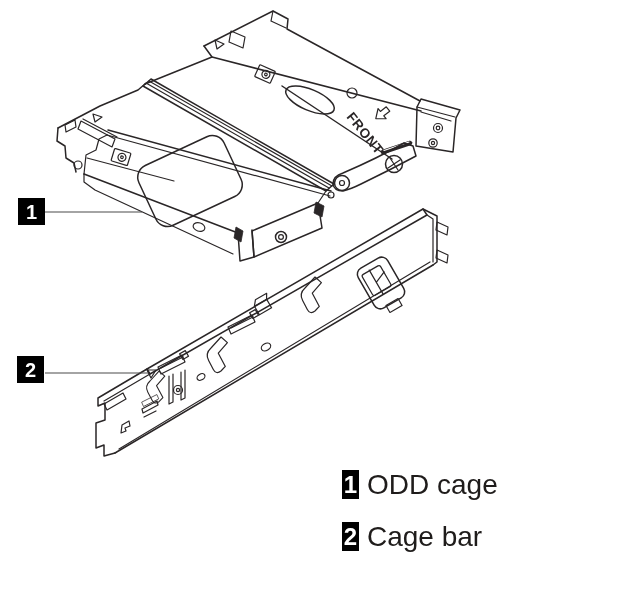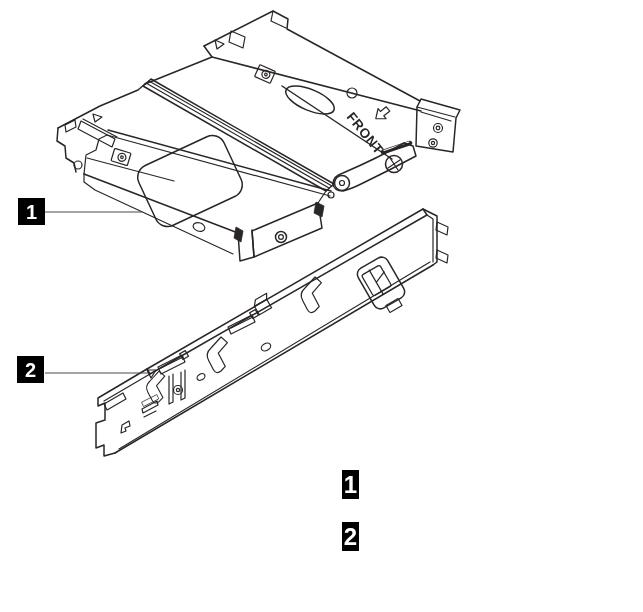--- a/index.html
+++ b/index.html
@@ -171,19 +171,21 @@
     <line class="leader" x1="45" y1="212" x2="142" y2="212"></line>
     <line class="leader" x1="45" y1="373" x2="148" y2="373"></line>
   </svg>
 
   <div class="callout callout-1">1</div>
   <div class="callout callout-2">2</div>
 
   <div class="legend">
     <div class="legend-row">
       <span class="lg-badge">1</span>
+      <span class="lg-label">ODD cage</span>
     </div>
     <div class="legend-row">
       <span class="lg-badge">2</span>
+      <span class="lg-label">Cage bar</span>
     </div>
   </div>
 
 </div>
 
 </body></html>

